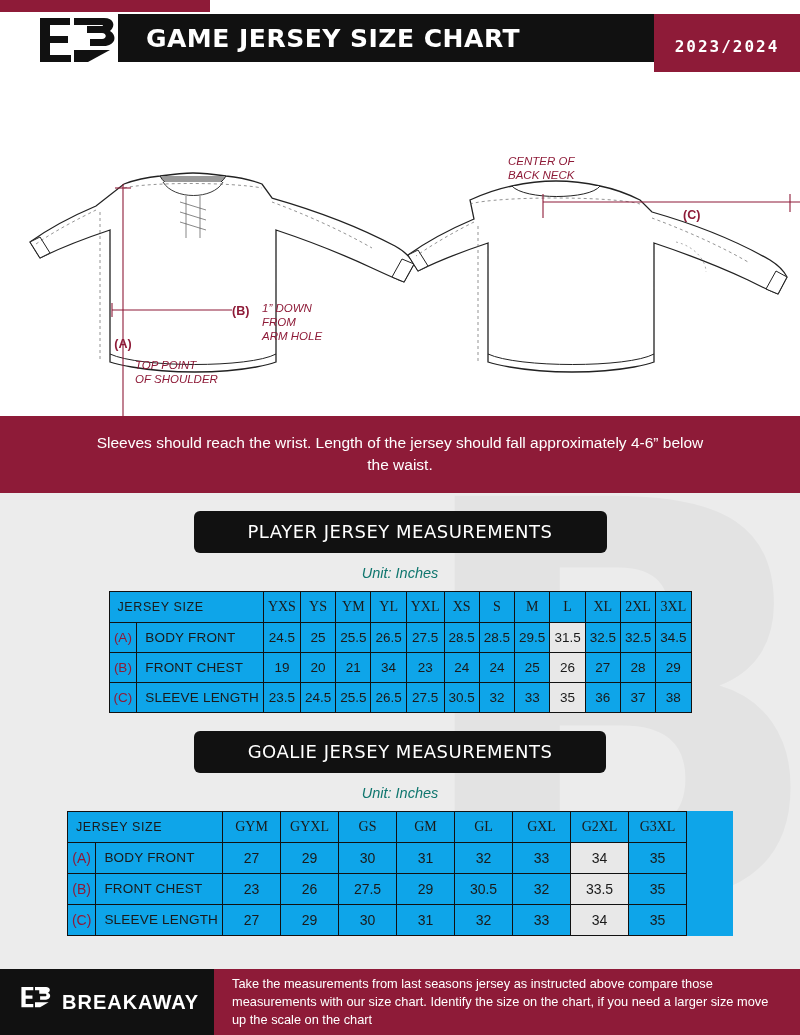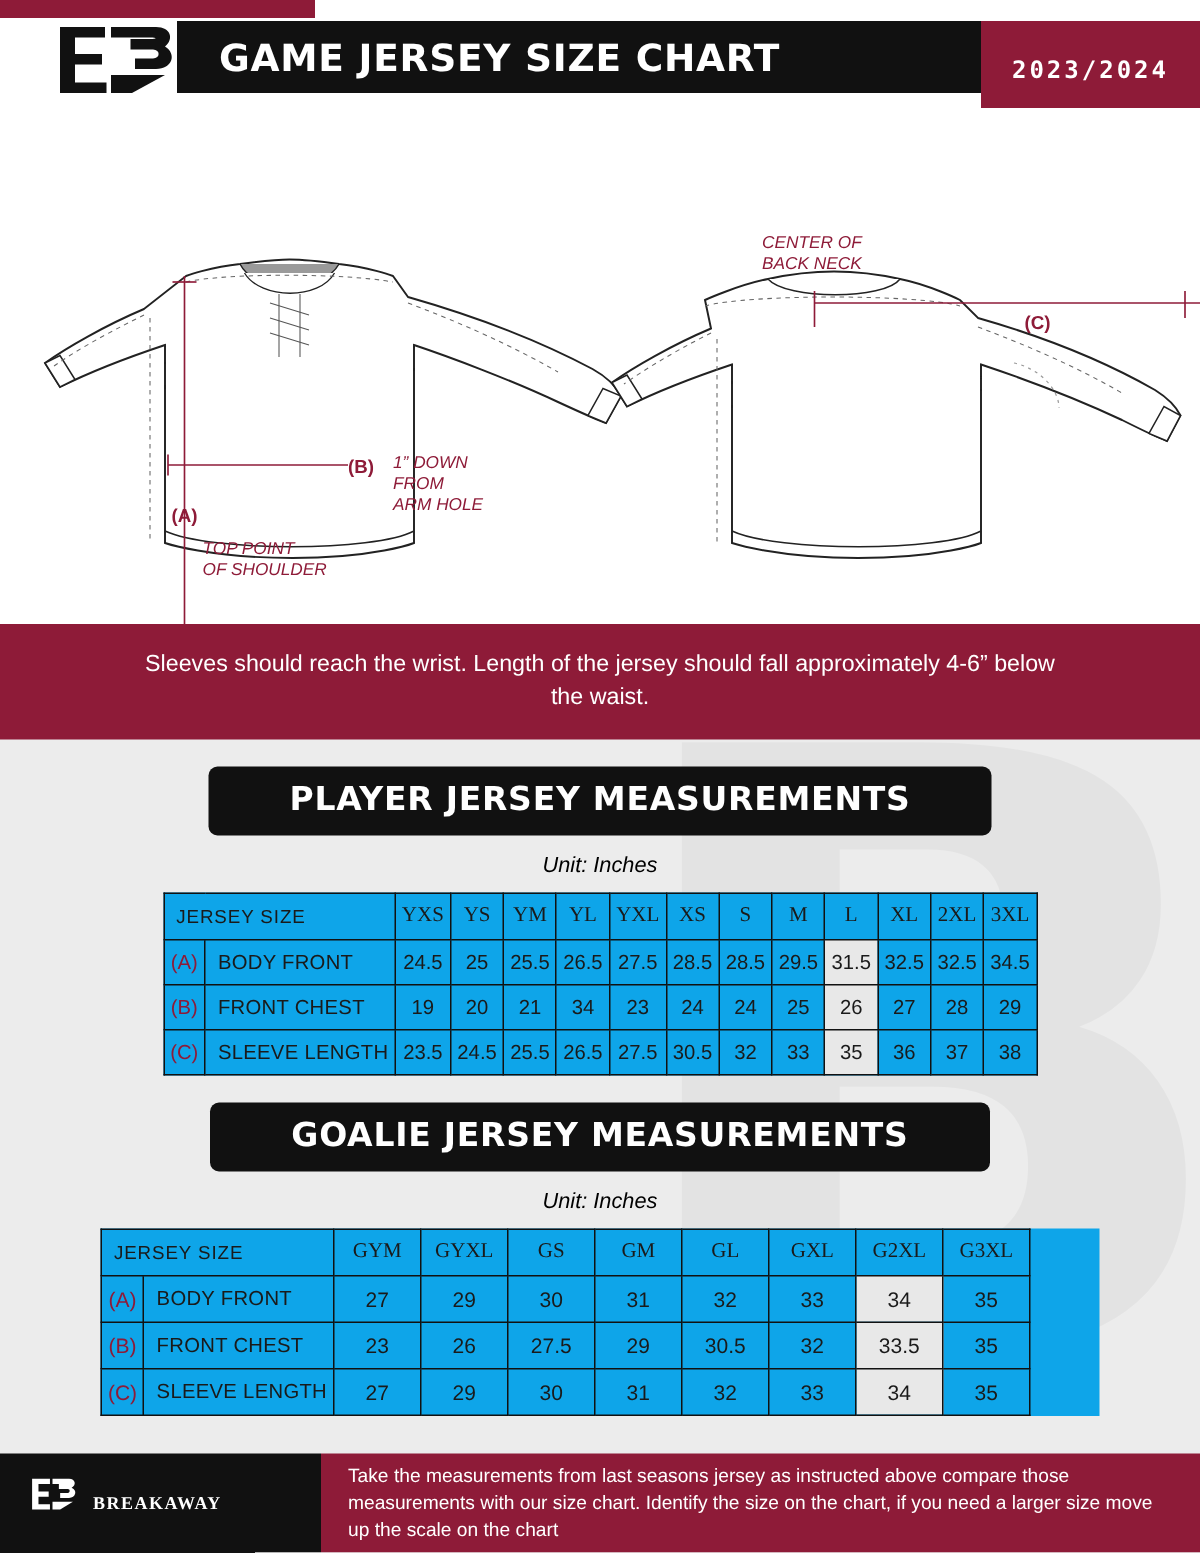--- a/index.html
+++ b/index.html
@@ -83,31 +83,31 @@
     line-height: 1.45;
   }
 
   
   .section { position: relative; padding-top: 18px; }
   .section-title-wrap { display: flex; justify-content: center; }
   .section-title {
     background: #111111;
     color: #ffffff;
     font-family: "DejaVu Sans", sans-serif;
-    font-weight: bold;
-    font-size: 22px;
+    font-weight: normal;
+    font-size: 18px;
     padding: 10px 54px 11px;
     border-radius: 6px;
     letter-spacing: 0.5px;
   }
   .unit-line {
     text-align: center;
     font-style: italic;
     font-size: 14.5px;
-    color: #000000;
+    color: #0f766e;
     margin: 12px 0 10px;
   }
 
   table.size-table {
     border-collapse: collapse;
     margin: 0 auto;
     background: #0ea5e9;
     font-size: 13.5px;
     color: #1a1a1a;
   }
@@ -133,22 +133,22 @@
   
   .footer {
     position: absolute; left: 0; bottom: 0; width: 800px; height: 66px;
     display: flex;
   }
   .footer-left {
     width: 214px; background: #111111; color: #ffffff;
     display: flex; align-items: center; gap: 10px; padding-left: 18px;
   }
   .footer-brand {
-    font-family: Liberation Serif, serif;
-    font-size: 12px; font-weight: bold; letter-spacing: 1px;
+    font-family: Liberation Sans, sans-serif;
+    font-size: 20px; font-weight: bold; letter-spacing: 1px;
   }
   .footer-right {
     flex: 1; background: #8e1b38; color: #ffffff;
     display: flex; align-items: center;
     padding: 4px 14px 4px 18px;
     font-size: 12.8px; line-height: 1.4;
   }
 </style>
 </head>
 <body>

